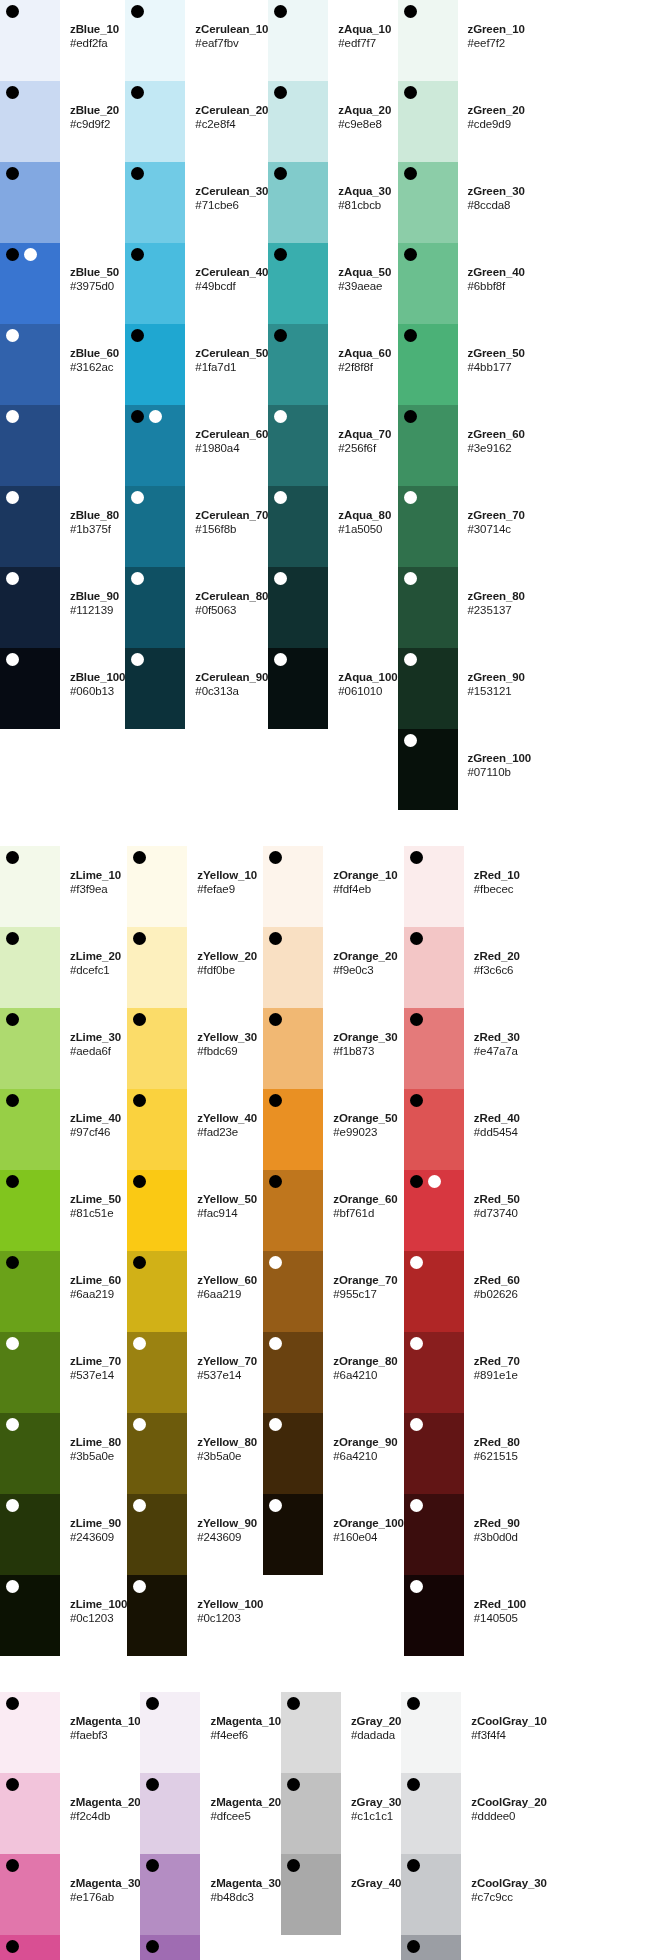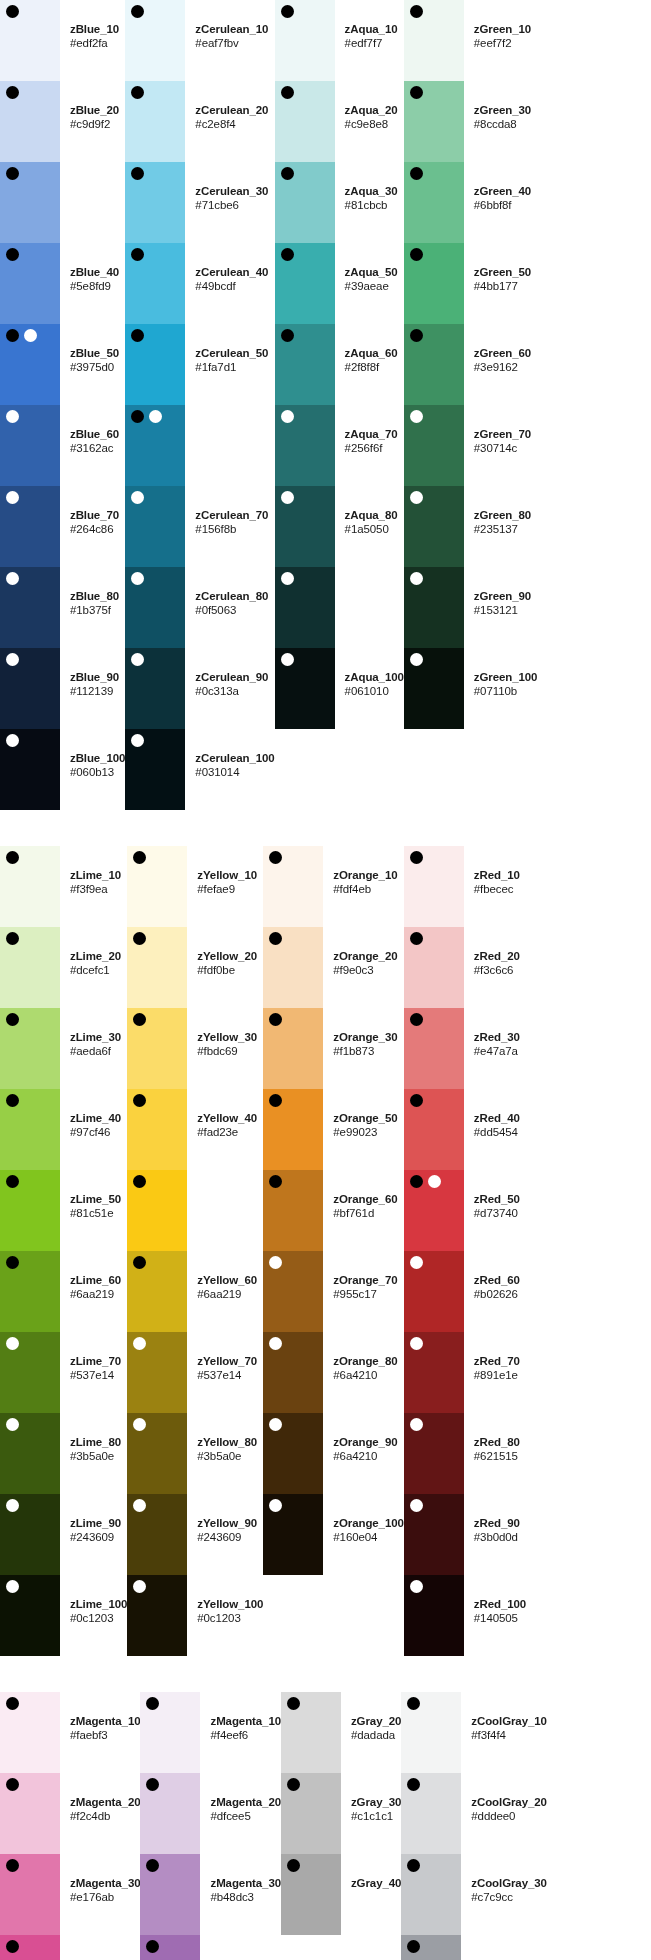--- a/index.html
+++ b/index.html
@@ -64,31 +64,20 @@
             </div>
           </div>
           <div class="row">
             <div class="swatch" style="background: rgb(130, 168, 225);">
               <div class="dots">
                 <span class="dot black"></span>
               </div>
             </div>
           </div>
           <div class="row">
-            <div class="swatch" style="background: rgb(94, 143, 217);">
-              <div class="dots">
-                <span class="dot black"></span>
-              </div>
-            </div>
-            <div class="meta">
-              <div class="name">zBlue_40</div>
-              <div class="hex">#5e8fd9</div>
-            </div>
-          </div>
-          <div class="row">
             <div class="swatch" style="background: rgb(57, 117, 208);">
               <div class="dots">
                 <span class="dot black"></span>
                 <span class="dot white"></span>
               </div>
             </div>
             <div class="meta">
               <div class="name">zBlue_50</div>
               <div class="hex">#3975d0</div>
             </div>
@@ -103,24 +92,20 @@
               <div class="name">zBlue_60</div>
               <div class="hex">#3162ac</div>
             </div>
           </div>
           <div class="row">
             <div class="swatch" style="background: rgb(38, 76, 134);">
               <div class="dots">
                 <span class="dot white"></span>
               </div>
             </div>
-            <div class="meta">
-              <div class="name">zBlue_70</div>
-              <div class="hex">#264c86</div>
-            </div>
           </div>
           <div class="row">
             <div class="swatch" style="background: rgb(27, 55, 95);">
               <div class="dots">
                 <span class="dot white"></span>
               </div>
             </div>
             <div class="meta">
               <div class="name">zBlue_80</div>
               <div class="hex">#1b375f</div>
@@ -205,20 +190,24 @@
               <div class="hex">#1fa7d1</div>
             </div>
           </div>
           <div class="row">
             <div class="swatch" style="background: rgb(25, 128, 164);">
               <div class="dots">
                 <span class="dot black"></span>
                 <span class="dot white"></span>
               </div>
             </div>
+            <div class="meta">
+              <div class="name">zCerulean_60</div>
+              <div class="hex">#1980a4</div>
+            </div>
           </div>
           <div class="row">
             <div class="swatch" style="background: rgb(21, 111, 139);">
               <div class="dots">
                 <span class="dot white"></span>
               </div>
             </div>
             <div class="meta">
               <div class="name">zCerulean_70</div>
               <div class="hex">#156f8b</div>
@@ -239,31 +228,20 @@
             <div class="swatch" style="background: rgb(12, 49, 58);">
               <div class="dots">
                 <span class="dot white"></span>
               </div>
             </div>
             <div class="meta">
               <div class="name">zCerulean_90</div>
               <div class="hex">#0c313a</div>
             </div>
           </div>
-          <div class="row">
-            <div class="swatch" style="background: rgb(3, 16, 20);">
-              <div class="dots">
-                <span class="dot white"></span>
-              </div>
-            </div>
-            <div class="meta">
-              <div class="name">zCerulean_100</div>
-              <div class="hex">#031014</div>
-            </div>
-          </div>
         </div>
         <div class="col">
           <div class="row">
             <div class="swatch" style="background: rgb(237, 247, 247);">
               <div class="dots">
                 <span class="dot black"></span>
               </div>
             </div>
             <div class="meta">
               <div class="name">zAqua_10</div>
@@ -361,20 +339,31 @@
               <div class="dots">
                 <span class="dot black"></span>
               </div>
             </div>
             <div class="meta">
               <div class="name">zGreen_10</div>
               <div class="hex">#eef7f2</div>
             </div>
           </div>
           <div class="row">
+            <div class="swatch" style="background: rgb(205, 233, 217);">
+              <div class="dots">
+                <span class="dot black"></span>
+              </div>
+            </div>
+            <div class="meta">
+              <div class="name">zGreen_20</div>
+              <div class="hex">#cde9d9</div>
+            </div>
+          </div>
+          <div class="row">
             <div class="swatch" style="background: rgb(140, 205, 168);">
               <div class="dots">
                 <span class="dot black"></span>
               </div>
             </div>
             <div class="meta">
               <div class="name">zGreen_30</div>
               <div class="hex">#8ccda8</div>
             </div>
           </div>
@@ -613,20 +602,24 @@
             <div class="meta">
               <div class="name">zYellow_40</div>
               <div class="hex">#fad23e</div>
             </div>
           </div>
           <div class="row">
             <div class="swatch" style="background: rgb(250, 201, 20);">
               <div class="dots">
                 <span class="dot black"></span>
               </div>
+            </div>
+            <div class="meta">
+              <div class="name">zYellow_50</div>
+              <div class="hex">#fac914</div>
             </div>
           </div>
           <div class="row">
             <div class="swatch" style="background: rgb(209, 177, 23);">
               <div class="dots">
                 <span class="dot black"></span>
               </div>
             </div>
             <div class="meta">
               <div class="name">zYellow_60</div>

